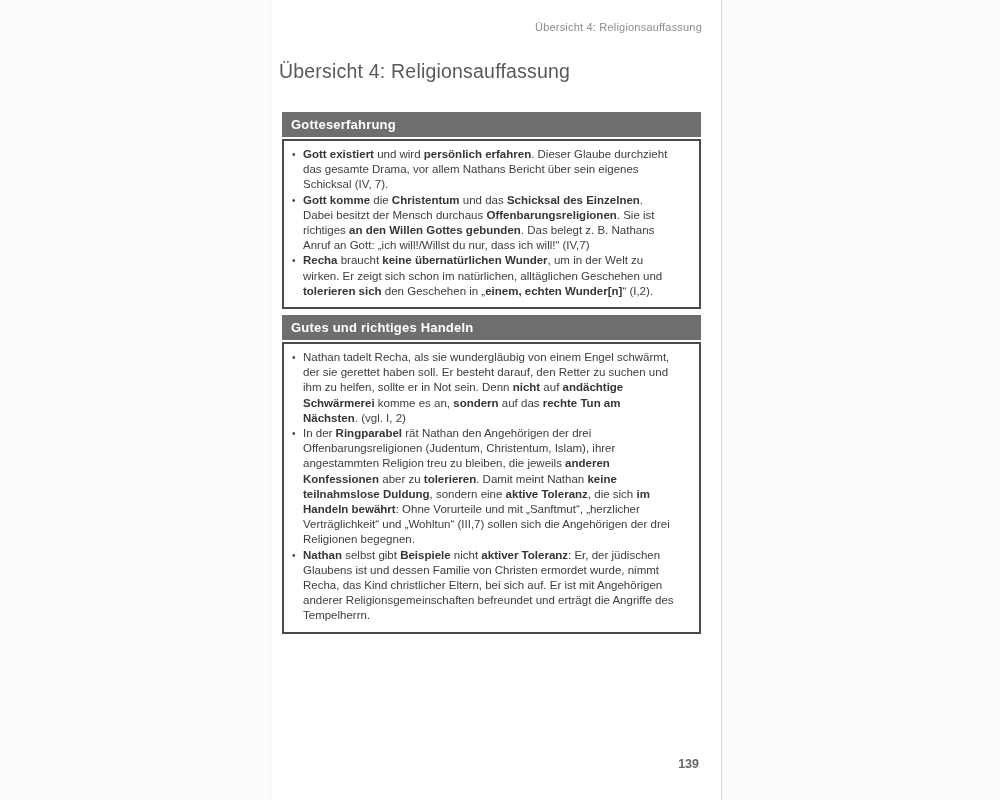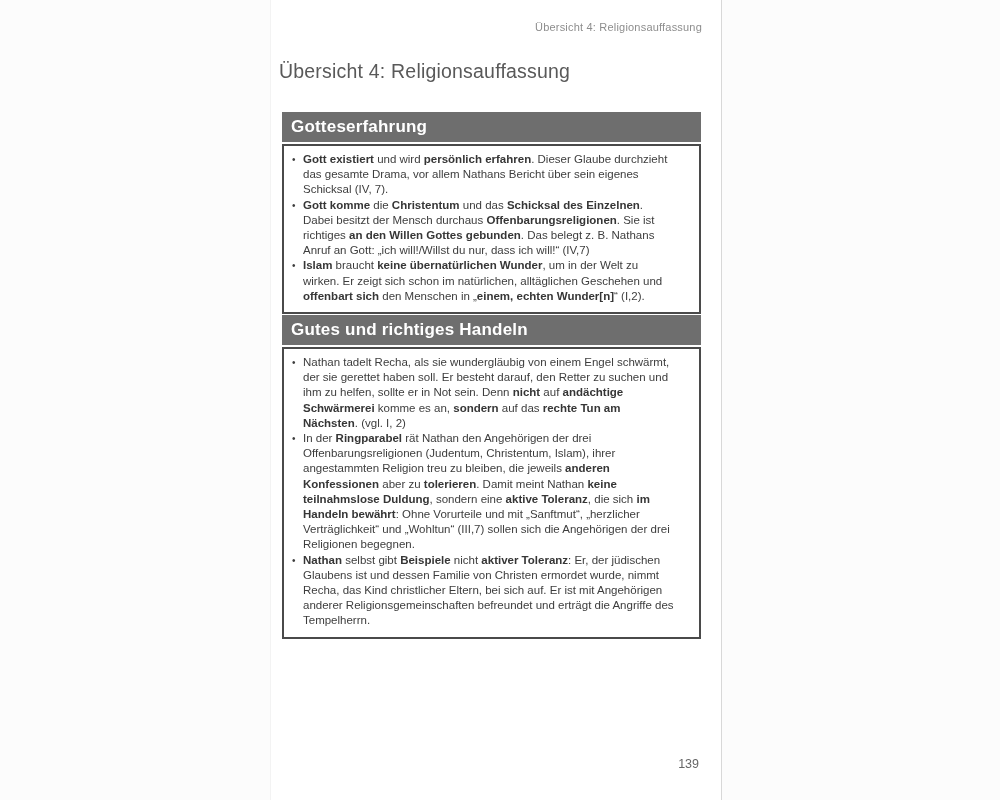--- a/index.html
+++ b/index.html
@@ -40,21 +40,21 @@
     position: absolute;
     top: 0; left: 11px;
     width: 419px;
   }
   .section-box { position: absolute; left: 0; width: 419px; }
   .section-box.first  { top: 112px; }
   .section-box.second { top: 315px; border-radius: 23px; }
   .section-header {
     background: #6e6e6e;
     color: #ffffff;
-    font-size: 17px;
+    font-size: 13px;
     font-weight: 700;
     padding: 5px 9px 5px 9px;
     letter-spacing: 0.2px;
     margin-bottom: 2px;
   }
   .section-body {
     border: 2.5px solid #4a4a4a;
     background: #ffffff;
     padding: 6px 25px 8px 7px;
   }
@@ -72,42 +72,42 @@
     position: absolute;
     left: 1px; top: 0;
     font-size: 10px;
     color: #3d3d3d;
   }
   .bullet-item b { font-weight: 700; color: #363636; }
   .page-number {
     position: absolute;
     bottom: 29px; right: 22px;
     font-size: 12.5px;
-    font-weight: 400;
+    font-weight: 700;
     color: #666666;
   }
 </style>
 </head>
 <body>
 
 <div class="canvas">
   <div class="book-page">
 
     <div class="running-head">Übersicht 4: Religionsauffassung</div>
 
     <h1 class="page-title">Übersicht 4: Religionsauffassung</h1>
 
     <div class="sections">
         <section class="section-box first">
           <div class="section-header">Gotteserfahrung</div>
           <div class="section-body">
             <ul class="bullet-list">
               <li class="bullet-item"><b>Gott existiert</b><span> und wird </span><b>persönlich erfahren</b><span>. Dieser Glaube durchzieht das gesamte Drama, vor allem Nathans Bericht über sein eigenes Schicksal (IV, 7).</span></li>
               <li class="bullet-item"><b>Gott komme</b><span> die </span><b>Christentum</b><span> und das </span><b>Schicksal des Einzelnen</b><span>. Dabei besitzt der Mensch durchaus </span><b>Offenbarungsreligionen</b><span>. Sie ist richtiges </span><b>an den Willen Gottes gebunden</b><span>. Das belegt z. B. Nathans Anruf an Gott: „ich will!/Willst du nur, dass ich will!“ (IV,7)</span></li>
-              <li class="bullet-item"><b>Islam</b><span> braucht </span><b>keine übernatürlichen Wunder</b><span>, um in der Welt zu wirken. Er zeigt sich schon im natürlichen, alltäglichen Geschehen und </span><b>offenbart sich</b><span> den Menschen in „</span><b>einem, echten Wunder[n]</b><span>“ (I,2).</span></li>
+              <li class="bullet-item"><b>Recha</b><span> braucht </span><b>keine übernatürlichen Wunder</b><span>, um in der Welt zu wirken. Er zeigt sich schon im natürlichen, alltäglichen Geschehen und </span><b>tolerieren sich</b><span> den Geschehen in „</span><b>einem, echten Wunder[n]</b><span>“ (I,2).</span></li>
             </ul>
           </div>
         </section>
         <section class="section-box second">
           <div class="section-header">Gutes und richtiges Handeln</div>
           <div class="section-body">
             <ul class="bullet-list">
               <li class="bullet-item"><span>Nathan tadelt Recha, als sie wundergläubig von einem Engel schwärmt, der sie gerettet haben soll. Er besteht darauf, den Retter zu suchen und ihm zu helfen, sollte er in Not sein. Denn </span><b>nicht</b><span> auf </span><b>andächtige Schwärmerei</b><span> komme es an, </span><b>sondern</b><span> auf das </span><b>rechte Tun am Nächsten</b><span>. (vgl. I, 2)</span></li>
               <li class="bullet-item"><span>In der </span><b>Ringparabel</b><span> rät Nathan den Angehörigen der drei Offenbarungsreligionen (Judentum, Christentum, Islam), ihrer angestammten Religion treu zu bleiben, die jeweils </span><b>anderen Konfessionen</b><span> aber zu </span><b>tolerieren</b><span>. Damit meint Nathan </span><b>keine teilnahmslose Duldung</b><span>, sondern eine </span><b>aktive Toleranz</b><span>, die sich </span><b>im Handeln bewährt</b><span>: Ohne Vorurteile und mit „Sanftmut“, „herzlicher Verträglichkeit“ und „Wohltun“ (III,7) sollen sich die Angehörigen der drei Religionen begegnen.</span></li>
               <li class="bullet-item"><b>Nathan</b><span> selbst gibt </span><b>Beispiele</b><span> nicht </span><b>aktiver Toleranz</b><span>: Er, der jüdischen Glaubens ist und dessen Familie von Christen ermordet wurde, nimmt Recha, das Kind christlicher Eltern, bei sich auf. Er ist mit Angehörigen anderer Religionsgemeinschaften befreundet und erträgt die Angriffe des Tempelherrn.</span></li>

